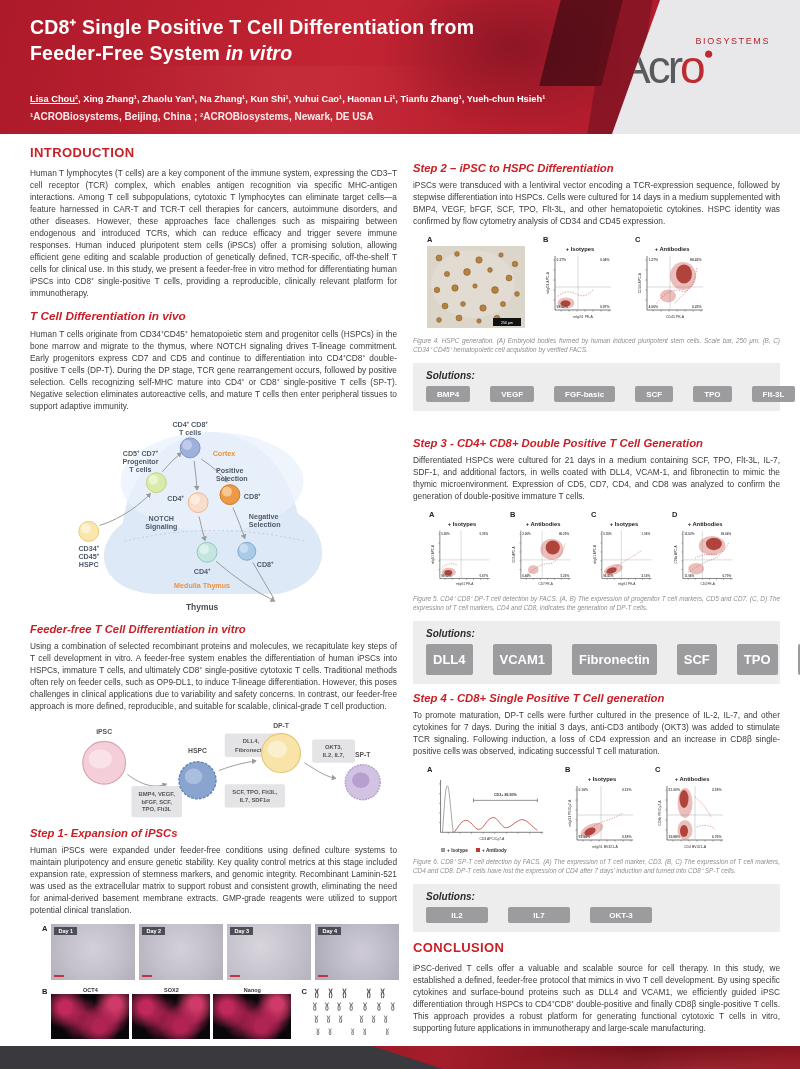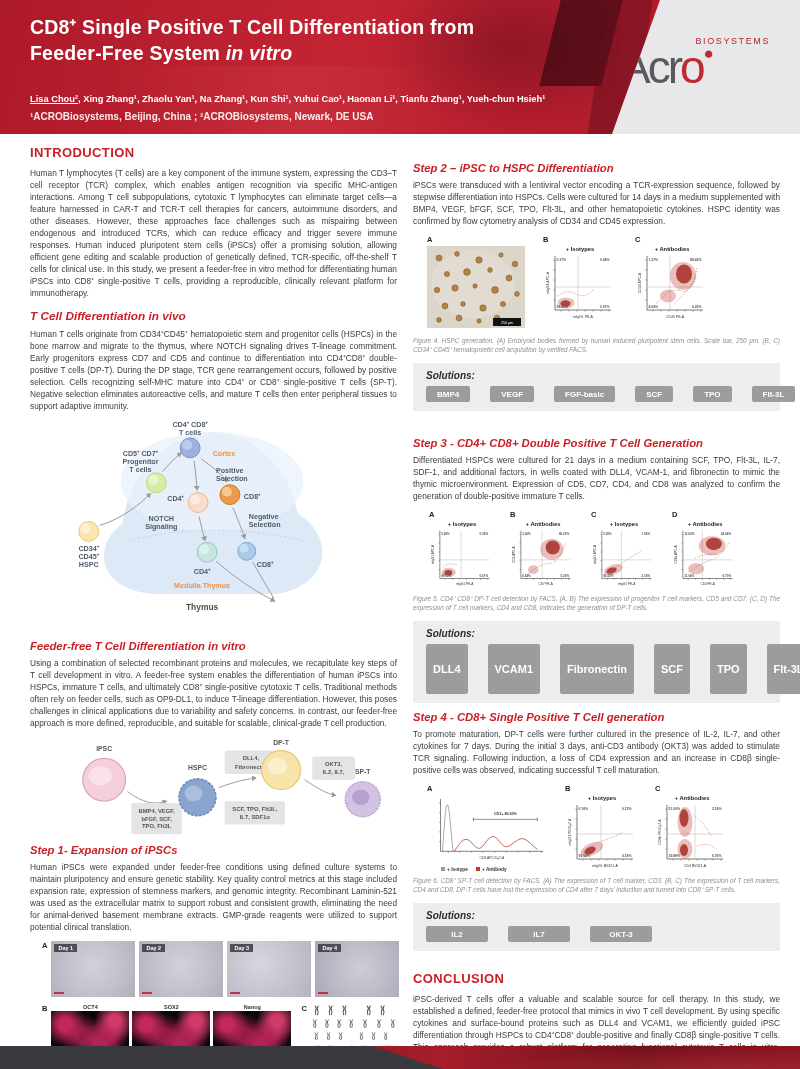--- a/index.html
+++ b/index.html
@@ -36,21 +36,21 @@
   .para{font-size:8.3px;line-height:1.45;text-align:justify;margin:0 0 8px}
   .caption{font-size:6.4px;line-height:1.4;color:#8e8e8e;font-style:italic;margin:5px 0 8px;text-align:justify}
   .divider{border:none;border-top:1.5px solid #6e6e70;margin:14px 0 9px}
 
   
   .solutions{background:#ededee;padding:7px 13px 9px;margin:2px 0 8px}
   .sol-label{font-size:10px;font-weight:800;font-style:italic;color:#2b2b2b;margin-bottom:5px}
   .chips{display:flex;gap:20px}
   .chip{background:#9c9c9e;color:#fff;font-size:8px;font-weight:700;padding:3.5px 11px;
     text-align:center;border-radius:2px;white-space:nowrap}
-  .chips.eight .chip{padding:19px 7px;font-size:11px}
+  .chips.eight .chip{padding:8px 7px;font-size:13px}
 
   
   .pl{font-size:7.5px;font-weight:700;color:#222}
   .figrow{display:flex;align-items:flex-start}
   .dayrow{display:flex;gap:4px;margin-left:4px}
   .dayimg{position:relative;width:84px;height:56px;
     background:radial-gradient(circle at 50% 45%,#d3d0d9 0%,#c3c0cb 55%,#b2afbb 100%)}
   .dayimg.d3{background:radial-gradient(circle at 40% 40%,#d8d5dd 0%,#c7c4cf 50%,#b6b3bf 100%)}
   .dayimg.d4{background:radial-gradient(circle at 55% 50%,#cfccd8 0%,#bebbc8 50%,#aaa7b6 100%)}
   .daylab{position:absolute;top:3px;left:3px;background:rgba(58,58,66,.85);color:#fff;font-size:5.5px;font-weight:700;padding:1px 4px}
@@ -208,21 +208,21 @@
       <text class="dtext" x="205" y="108">Selection</text>
       <text class="dtext dtextm" x="44" y="132">CD34⁺</text>
       <text class="dtext dtextm" x="44" y="140">CD45⁺</text>
       <text class="dtext dtextm" x="44" y="148">HSPC</text>
       <text class="dtext dtextm" x="158" y="155">CD4⁺</text>
       <text class="dtext" x="213" y="148">CD8⁺</text>
       <text class="dtext dtextm orange" x="158" y="169">Medulla Thymus</text>
       <text class="dtextm" x="158" y="191" font-size="8.5" font-weight="700" fill="#4c4c4c">Thymus</text>
     </svg>
 
-    <h3 class="h-step" style="margin-top:25px">Feeder-free T Cell Differentiation in vitro</h3>
+    <h3 class="h-step" style="margin-top:8px">Feeder-free T Cell Differentiation in vitro</h3>
     <p class="para">Using a combination of selected recombinant proteins and molecules, we recapitulate key steps of T cell development in vitro. A feeder-free system enables the differentiation of human iPSCs into HSPCs, immature T cells, and ultimately CD8⁺ single-positive cytotoxic T cells. Traditional methods often rely on feeder cells, such as OP9-DL1, to induce T-lineage differentiation. However, this poses challenges in clinical applications due to variability and safety concerns. In contrast, our feeder-free approach is more defined, reproducible, and suitable for scalable, clinical-grade T cell production.</p>
 
     <svg viewBox="0 0 370 108" style="width:360px;height:105px;display:block;margin:0 auto 2px">
       <path class="dgray" d="M96,56 C112,68 124,70 136,66" marker-end="url(#ah)"></path>
       <path class="dgray" d="M190,52 C206,46 216,44 228,42" marker-end="url(#ah)"></path>
       <path class="dgray" d="M278,44 C294,54 300,58 310,60" marker-end="url(#ah)"></path>
       <g>
           <circle cx="72" cy="44" r="22" fill="#f4cfd9" stroke="#d9a3b2" stroke-width="1.2"></circle>
           <ellipse cx="68" cy="40" rx="12" ry="10" fill="#f9e2e8"></ellipse>
         </g>
@@ -647,21 +647,21 @@
 
     <div class="solutions">
       <div class="sol-label">Solutions:</div>
       <div class="chips" style="justify-content:flex-start">
         <span class="chip" style="min-width:40px">IL2</span>
         <span class="chip" style="min-width:40px">IL7</span>
         <span class="chip" style="min-width:40px">OKT-3</span>
       </div>
     </div>
 
-    <h2 class="h-main" style="margin-top:20px">CONCLUSION</h2>
+    <h2 class="h-main" style="margin-top:8px">CONCLUSION</h2>
     <p class="para">iPSC-derived T cells offer a valuable and scalable source for cell therapy. In this study, we established a defined, feeder-free protocol that mimics in vivo T cell development. By using specific cytokines and surface-bound proteins such as DLL4 and VCAM1, we efficiently guided iPSC differentiation through HSPCs to CD4⁺CD8⁺ double-positive and finally CD8β single-positive T cells. This approach provides a robust platform for generating functional cytotoxic T cells in vitro, supporting future applications in immunotherapy and large-scale manufacturing.</p>
 
     <hr class="divider">
     <h2 class="h-main">REFERENCES</h2>
 
   </div>
 
   <div class="footer">
     <div class="footer-swoosh"></div>
     <div class="footer-dark"></div>

